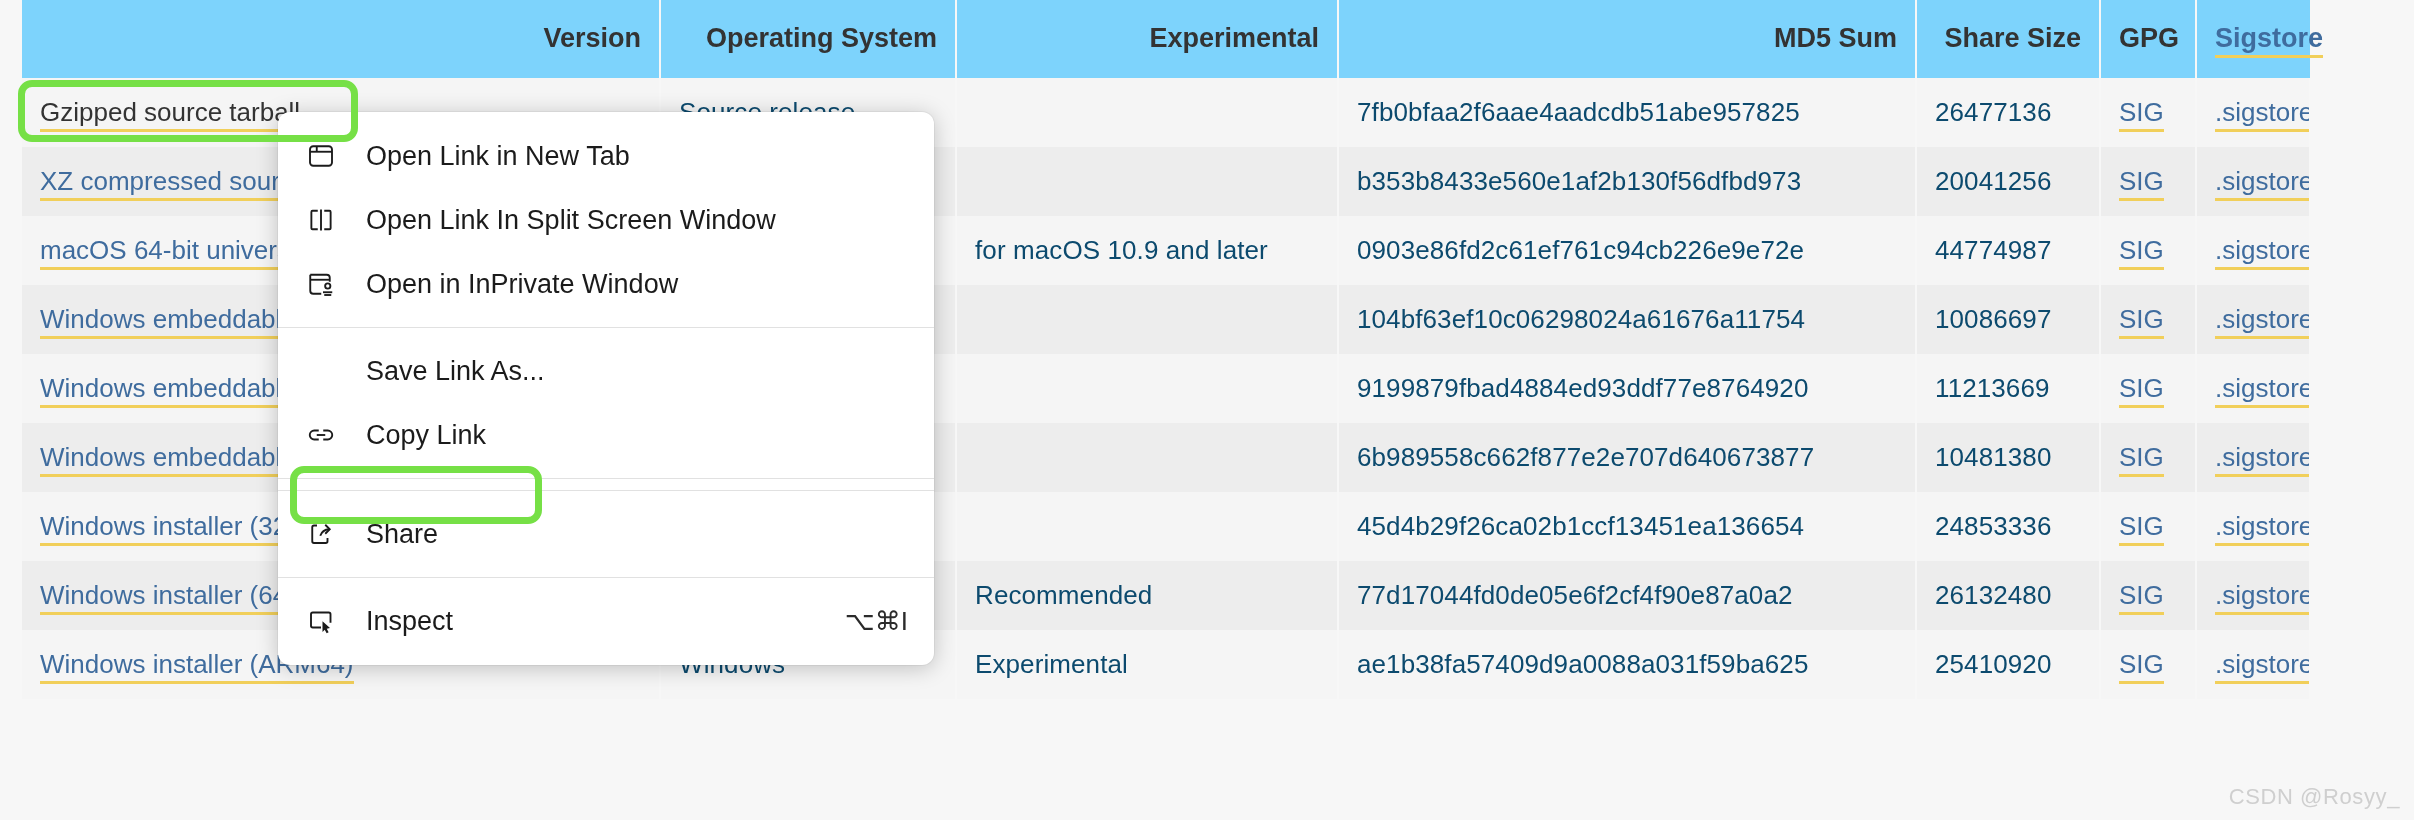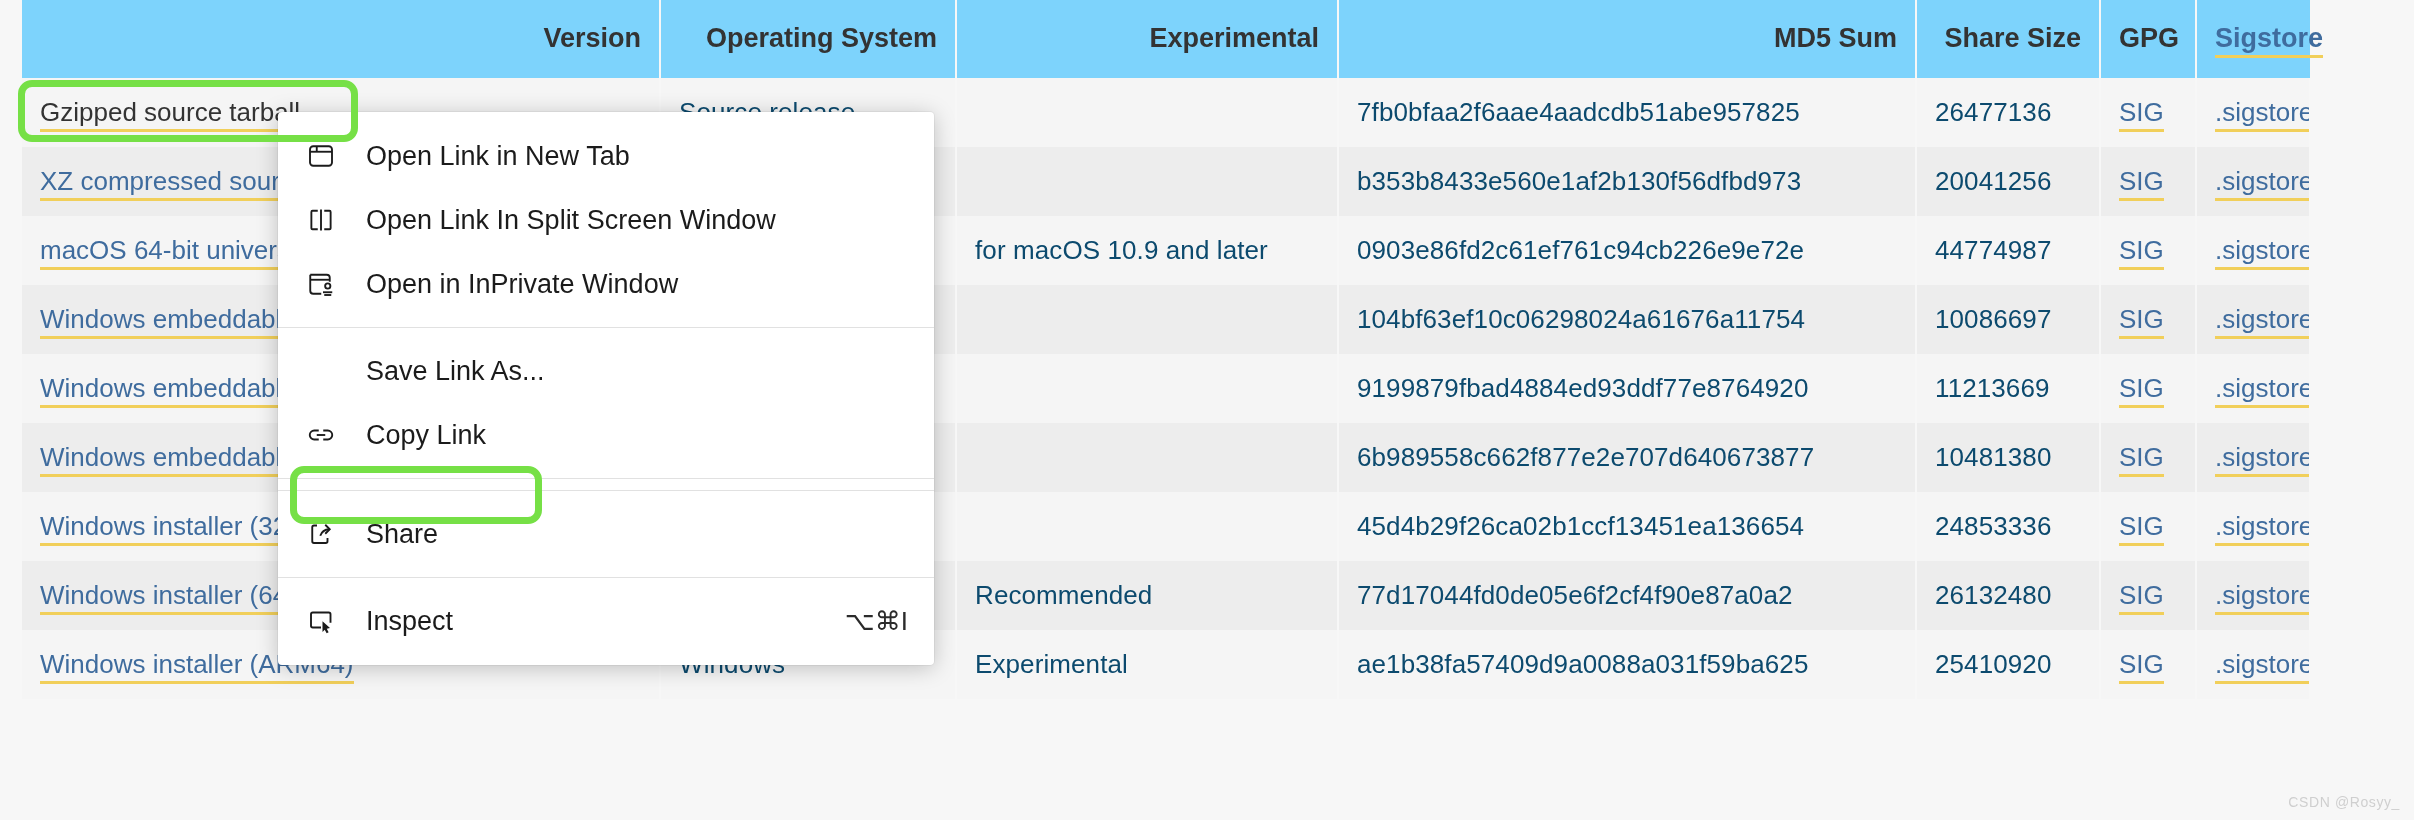--- a/index.html
+++ b/index.html
@@ -65,21 +65,21 @@
 
   .val-mono { color: #0c4a6e; letter-spacing: 0.1px; }
 
   
   .ctx-menu {
     position: absolute;
     left: 278px;
     top: 112px;
     width: 656px;
     background: #ffffff;
-    border-radius: 4px;
+    border-radius: 12px;
     box-shadow: 0 3px 22px rgba(0,0,0,0.22), 0 0 0 1px rgba(0,0,0,0.045);
     padding: 12px 0 12px 0;
     font-size: 27px;
     color: #1b1b1b;
     z-index: 50;
   }
   .ctx-item {
     display: flex;
     align-items: center;
     height: 64px;
@@ -120,21 +120,21 @@
     pointer-events: none;
   }
   #hl-version { left: 18px; top: 80px; width: 340px; height: 62px; }
   #hl-copy    { left: 290px; top: 466px; width: 252px; height: 58px; z-index: 95; }
 
   
   .watermark {
     position: absolute;
     right: 14px;
     bottom: 10px;
-    font-size: 14px;
+    font-size: 22px;
     color: #cfcfcf;
     letter-spacing: 0.6px;
     z-index: 10;
   }
 </style>
 </head>
 <body>
 
 <div id="root">
 

